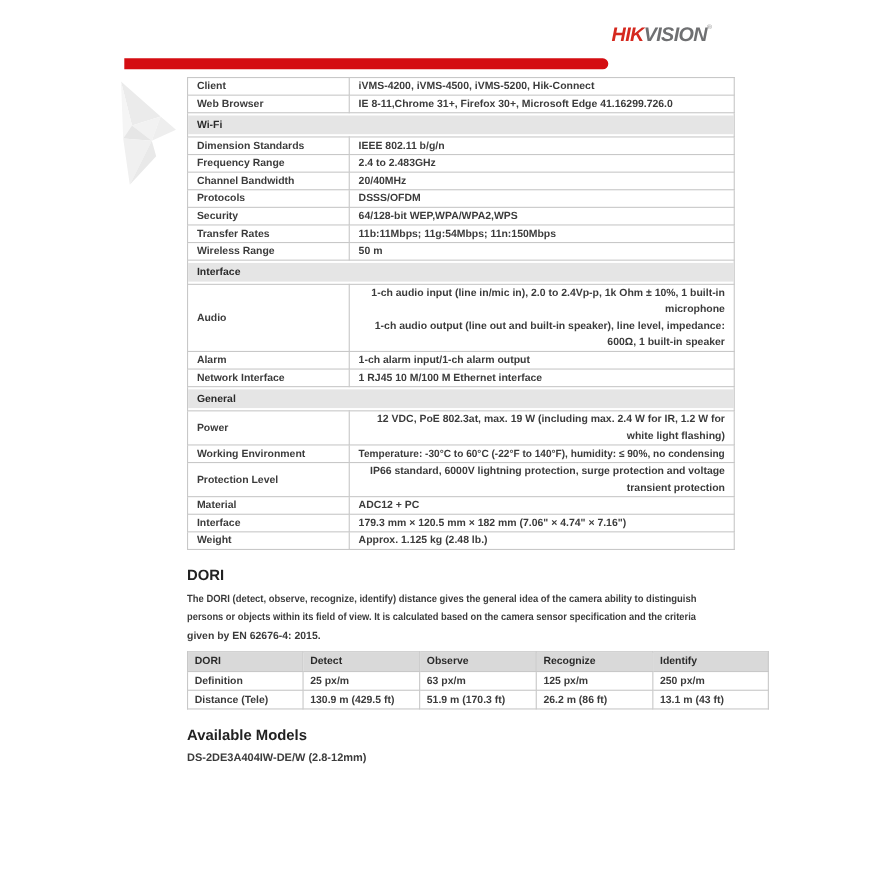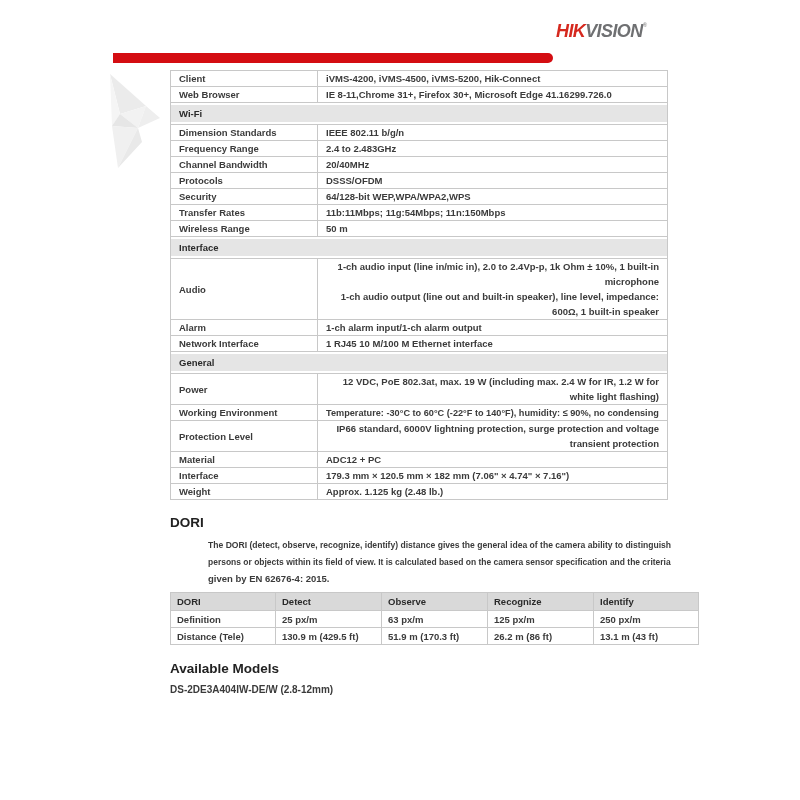--- a/index.html
+++ b/index.html
@@ -35,21 +35,21 @@
   .section-td { padding:2px 0; }
   .section-band {
     background:#e5e5e5; height:17px; line-height:17px; padding:0 8px;
     font-weight:bold; color:#2a2a2a;
   }
   .fit-line  { white-space:nowrap; transform-origin:left center; }
   .wrap-line { white-space:normal;text-align:right; }
 
   .h1 { font-size:13.5px; font-weight:bold; color:#222222; }
   .dori-heading   { margin-top:15px; }
-  .dori-paragraph { margin-top:6px;margin-left:38px; }
+  .dori-paragraph { margin-top:6px; }
   .dori-paragraph .para-line { font-size:9.5px; font-weight:bold; line-height:17px; color:#3b3b3b; }
 
   .dori-table { margin-top:5px; }
   .dori-table th {
     background:#d9d9d9; height:17px; padding:0 6px; color:#2a2a2a;
   }
   .dori-table td { height:16px; padding:0 6px; }
 
   .models-heading { margin-top:16px; }
   .model-line { margin-top:8px; font-size:10px; font-weight:bold; color:#3b3b3b; }

